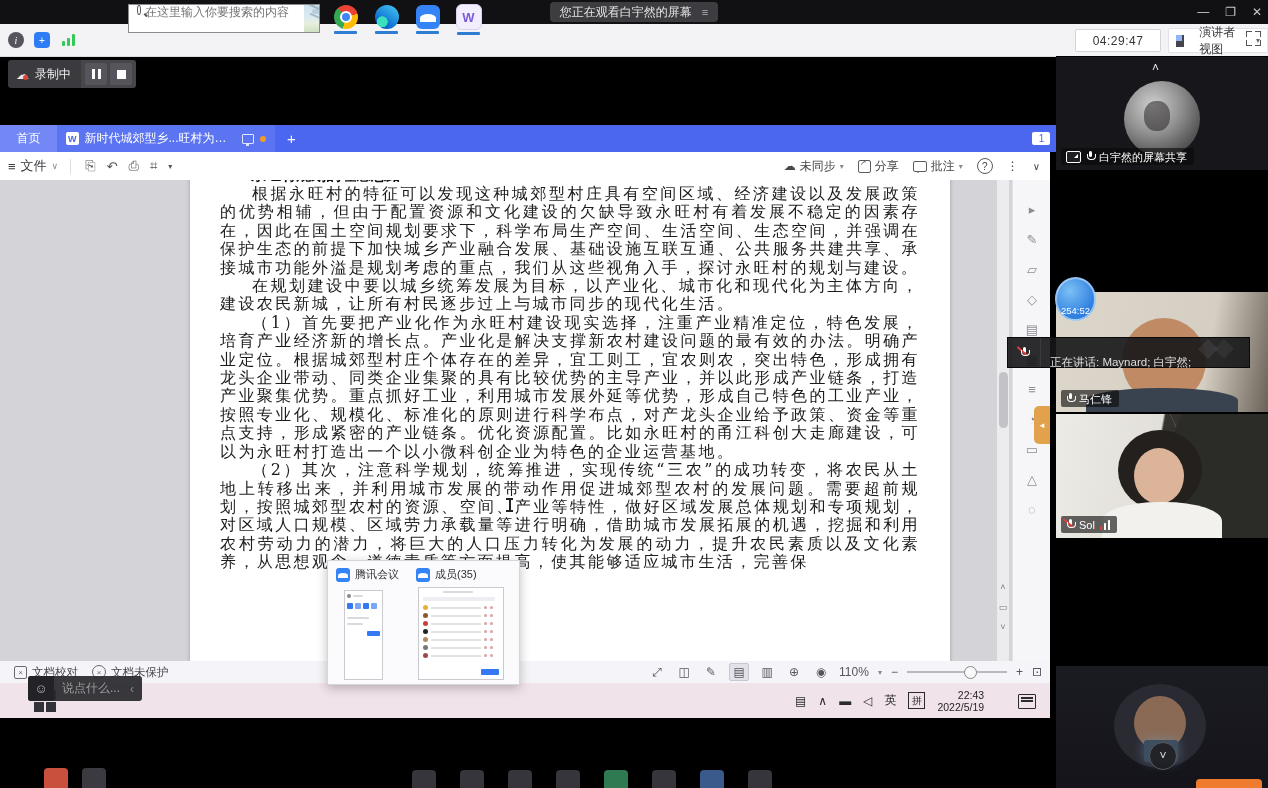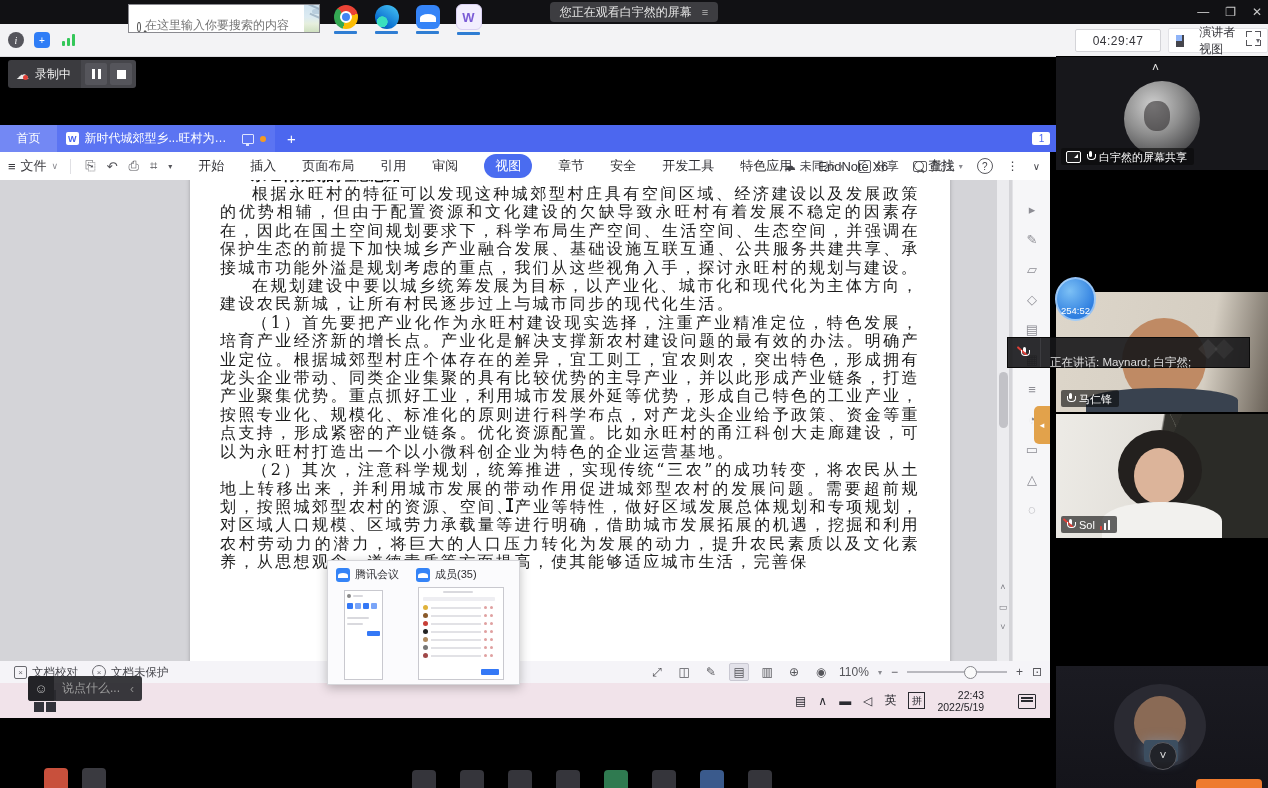--- a/index.html
+++ b/index.html
@@ -93,21 +93,21 @@
   .sbcirc{width:12px;height:12px;border:1px solid #6a6a70;border-radius:50%;font-size:8px;display:flex;align-items:center;justify-content:center;color:#6a6a70;}
   .sb-right{position:absolute;right:8px;top:0;height:22px;display:flex;align-items:center;gap:9px;color:#55555a;font-size:12px;}
   .sb-ic{width:18px;height:16px;display:flex;align-items:center;justify-content:center;border-radius:2px;}
   .sb-ic.on{background:#e3e2ea;border:1px solid #c9c8d2;}
   .ztrack{width:100px;height:2px;background:#b9b9bf;position:relative;}
   .zthumb{position:absolute;left:57px;top:-5px;width:11px;height:11px;border-radius:50%;background:#fafafa;border:1px solid #86868c;}
   
   .taskbar{left:0;top:683px;width:1050px;height:35px;background:#f1e3ea;display:flex;align-items:center;}
   .winlogo{display:grid;grid-template-columns:10px 10px;grid-template-rows:10px 10px;gap:2px;margin-left:34px;}
   .winlogo i{background:#32323a;display:block;}
-  .searchbox{position:absolute;left:128px;top:4px;width:190px;height:27px;background:#fff;border:1px solid #8a8a90;display:flex;align-items:flex-end;overflow:hidden;}
+  .searchbox{position:absolute;left:128px;top:4px;width:190px;height:27px;background:#fff;border:1px solid #8a8a90;display:flex;align-items:flex-start;overflow:hidden;}
   .searchbox input{border:none;outline:none;flex:1;font-size:12px;color:#333;padding:0 4px;background:transparent;font-family:inherit;}
   .s-art{width:62px;height:27px;background:linear-gradient(180deg,#cfe2ef 0%,#dcebf2 45%,#e6efdd 70%,#cfe0c0 100%);position:relative;}
   .s-art::before{content:'';position:absolute;left:8px;top:4px;width:14px;height:5px;border-radius:4px;background:#b9cede;box-shadow:18px 3px 0 #c3d5e2;}
   .s-art::after{content:'';position:absolute;left:2px;top:6px;width:40px;height:1.5px;background:#9eb3c4;transform:rotate(24deg);box-shadow:6px 8px 0 #a8bccb;}
   .tk-icons{position:absolute;left:333px;top:4px;display:flex;gap:16px;align-items:center;}
   .tk-it{width:25px;display:flex;flex-direction:column;align-items:center;}
   .underln{width:23px;height:2.5px;background:#2f7dd3;margin-top:2px;border-radius:1px;}
   .chrome{width:24px;height:24px;border-radius:50%;background:conic-gradient(from -45deg,#ea4335 0 120deg,#fbbc05 120deg 240deg,#34a853 240deg 360deg);position:relative;}
   .chrome::after{content:'';position:absolute;inset:6px;border-radius:50%;background:#4285f4;border:2.5px solid #fff;}
   .edge{width:24px;height:24px;border-radius:50%;background:radial-gradient(circle at 30% 70%,#3adfbe 0 22%,rgba(0,0,0,0) 24%),linear-gradient(215deg,#49c9f5,#0b6fd0 70%,#0a4fa0);}
@@ -253,37 +253,20 @@
       <span style="font-size:9px;color:#8a8a90">∨</span>
     </div>
     <span class="mdiv"></span>
     <div class="qicons">
       <span>⎘</span>
       <span>↶</span>
       <span>⎙</span>
       <span>⌗</span>
       <span style="font-size:8px">▾</span>
     </div>
-    <div class="menus">
-      <span class="mi">开始</span>
-      <span class="mi">插入</span>
-      <span class="mi">页面布局</span>
-      <span class="mi">引用</span>
-      <span class="mi">审阅</span>
-      <span class="mi active">视图</span>
-      <span class="mi">章节</span>
-      <span class="mi">安全</span>
-      <span class="mi">开发工具</span>
-      <span class="mi">特色应用</span>
-      <span class="mi">EndNote X6</span>
-      <span class="mi findmi">
-          <span class="lens"></span>
-          <span>查找</span>
-        </span>
-    </div>
     <div class="mright">
       <span class="mr-item">
         <span>☁</span>
         <span>未同步</span>
         <span style="font-size:8px;color:#8a8a90">▾</span>
       </span>
       <span class="mr-item">
         <span class="shico"></span>
         <span>分享</span>
       </span>

